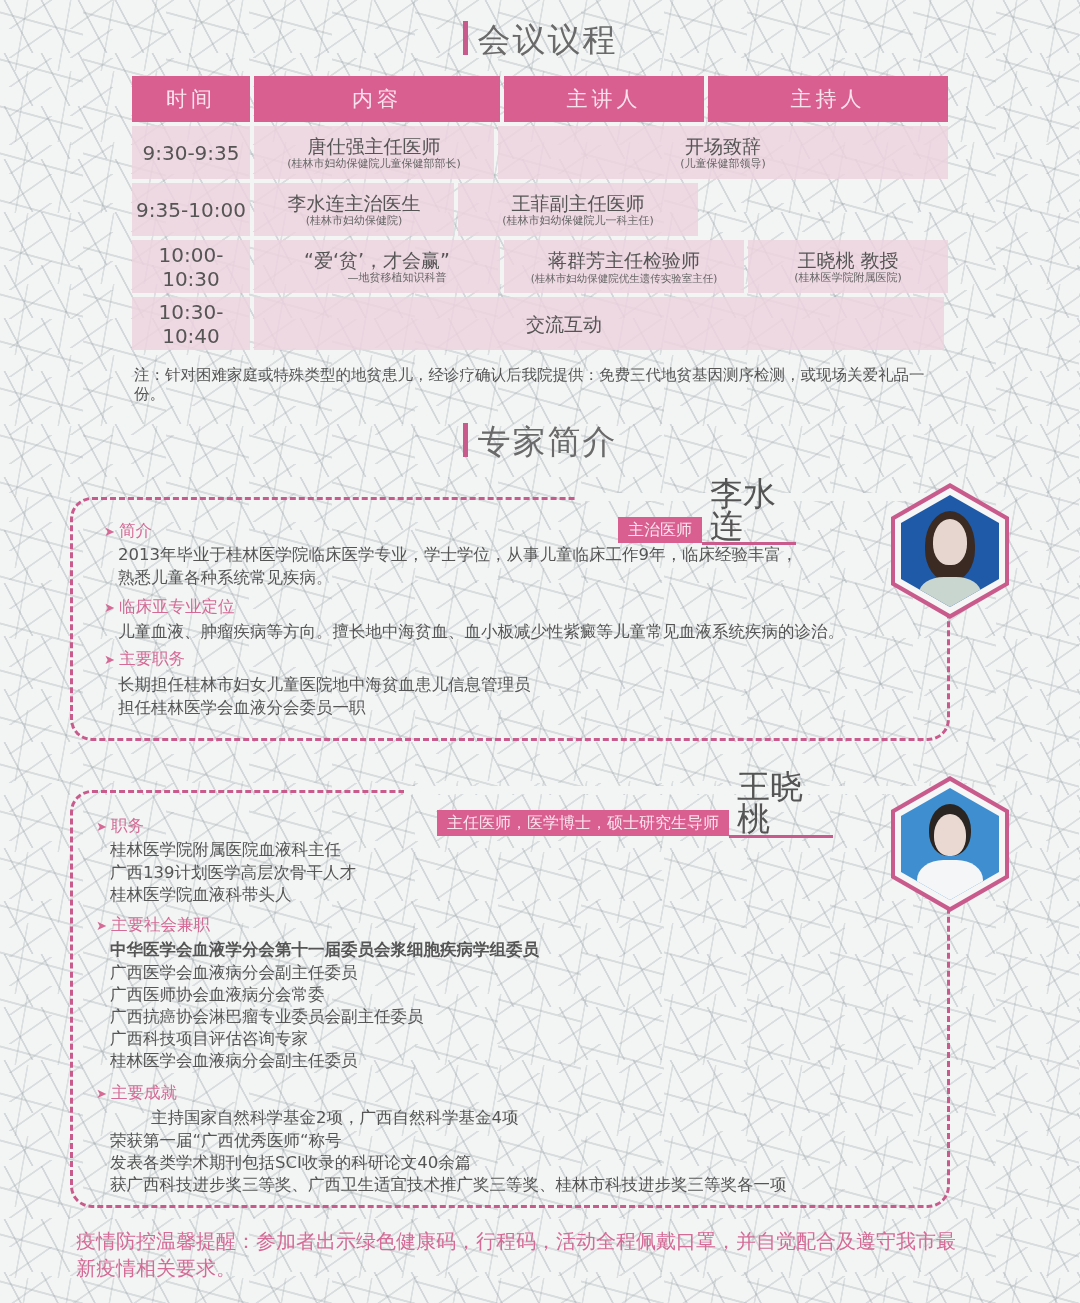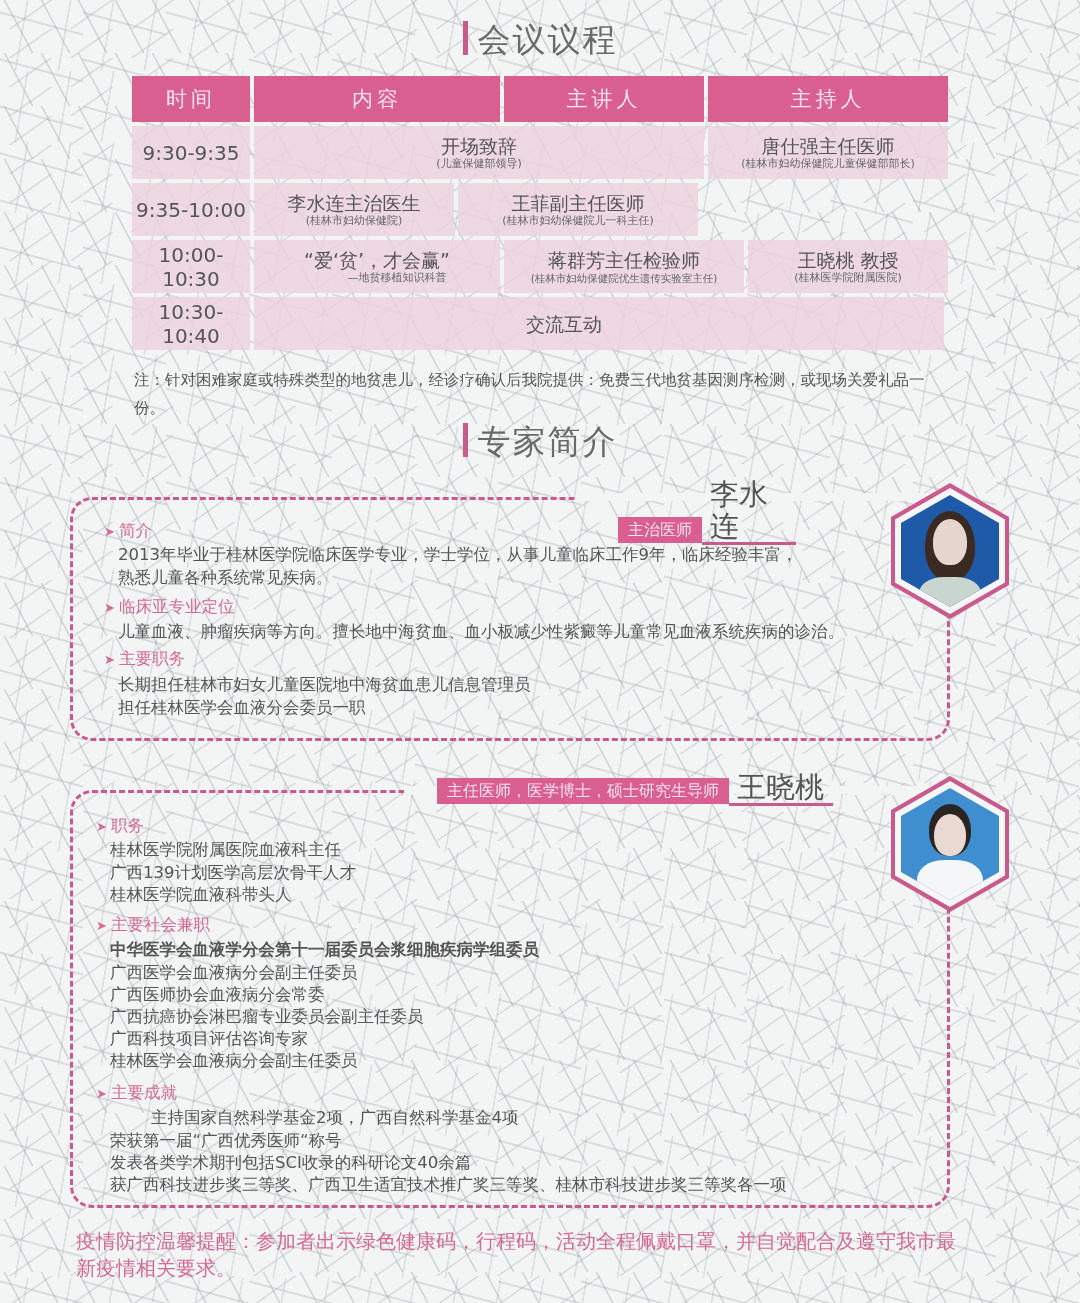--- a/index.html
+++ b/index.html
@@ -40,36 +40,36 @@
   .c-host { width: 240px; }
   .c-wide { width: 450px; }
   .c-span { width: 690px; }
   .body .cell { height: 53px; }
   .time-txt { font-size: 20px; color: #555; }
   .main-txt { font-size: 19px; color: #555; line-height: 22px; }
   .sub-txt { font-size: 11px; color: #666; line-height: 14px; }
   .sub-right { align-self: flex-end; margin-right: 28px; }
   .note {
     position: absolute; left: 134px; top: 366px; width: 820px;
-    font-size: 15.5px; line-height: 28px; color: #555;
+    font-size: 15.5px; line-height: 19px; color: #555;
   }
   
   .card {
     position: absolute; border: 3px dashed #c95b8c; border-radius: 22px;
   }
   .card-mask {
     position: absolute; background: #f3f4f4; height: 8px;
   }
   .tag-row { position: absolute; display: flex; align-items: flex-end; }
   .tag {
     background: #d95f90; color: #fbe3ee; font-size: 16px; padding: 2px 10px;
     height: 26px; line-height: 22px;
   }
   .name-wrap { border-bottom: 3px solid #c95b8c; padding: 0 6px 0 8px; }
-  .name { font-size: 29px; color: #555; line-height: 32px; }
+  .name { font-size: 33px; color: #555; line-height: 32px; }
   .sec-head { position: absolute; font-size: 16.5px; color: #d46a95; }
   .sec-head .arrow { font-size: 13px; color: #d46a95; margin-right: 4px; }
   .line { position: absolute; font-size: 16.5px; color: #555; white-space: nowrap; }
   .hex {
     position: absolute; width: 118px; height: 136px;
     clip-path: polygon(50% 0, 100% 25%, 100% 75%, 50% 100%, 0 75%, 0 25%);
     background: #c95b8c;
   }
   .hex .hex-white {
     position: absolute; left: 4px; top: 5px; width: 110px; height: 126px;
@@ -102,27 +102,27 @@
     <div class="cell c-content">内容</div>
     <div class="cell c-speaker">主讲人</div>
     <div class="cell c-host">主持人</div>
   </div>
   <div class="body">
 
     <div class="agenda-row">
       <div class="cell c-time">
           <span class="time-txt">9:30-9:35</span>
         </div>
+      <div class="cell c-host">
+        <span class="main-txt">唐仕强主任医师</span>
+        <span class="sub-txt">(桂林市妇幼保健院儿童保健部部长)</span>
+      </div>
       <div class="cell c-wide">
         <span class="main-txt">开场致辞</span>
         <span class="sub-txt">(儿童保健部领导)</span>
-      </div>
-      <div class="cell c-host">
-        <span class="main-txt">唐仕强主任医师</span>
-        <span class="sub-txt">(桂林市妇幼保健院儿童保健部部长)</span>
       </div>
     </div>
 
     <div class="agenda-row">
       <div class="cell c-time">
           <span class="time-txt">9:35-10:00</span>
         </div>
       <div class="cell c-speaker">
         <span class="main-txt">李水连主治医生</span>
         <span class="sub-txt">(桂林市妇幼保健院)</span>

